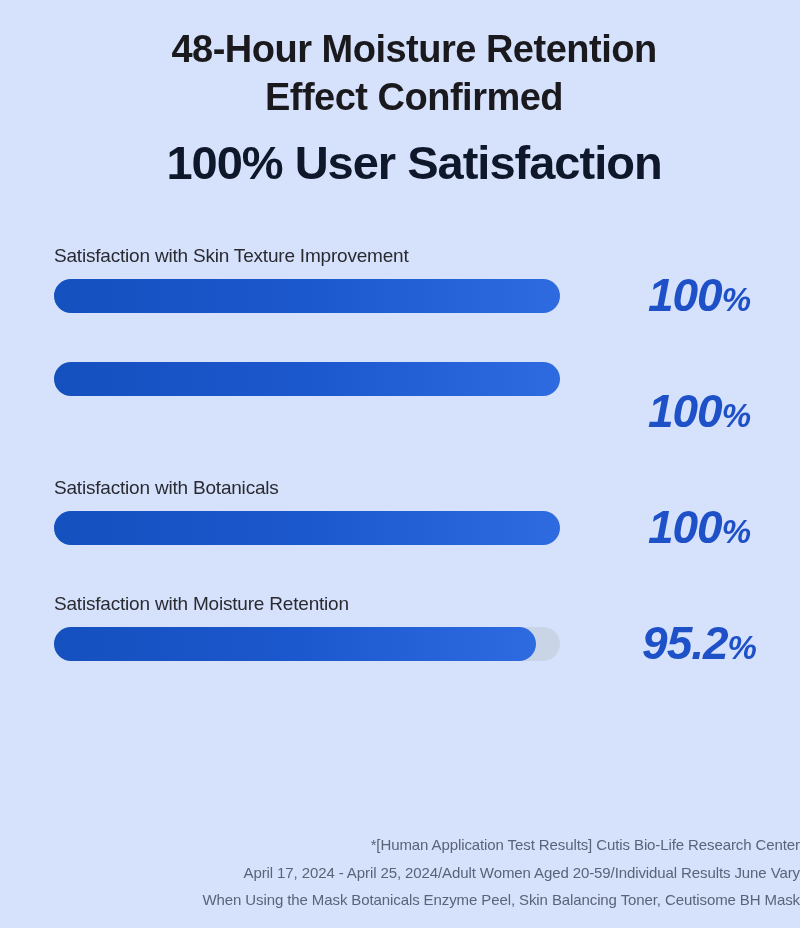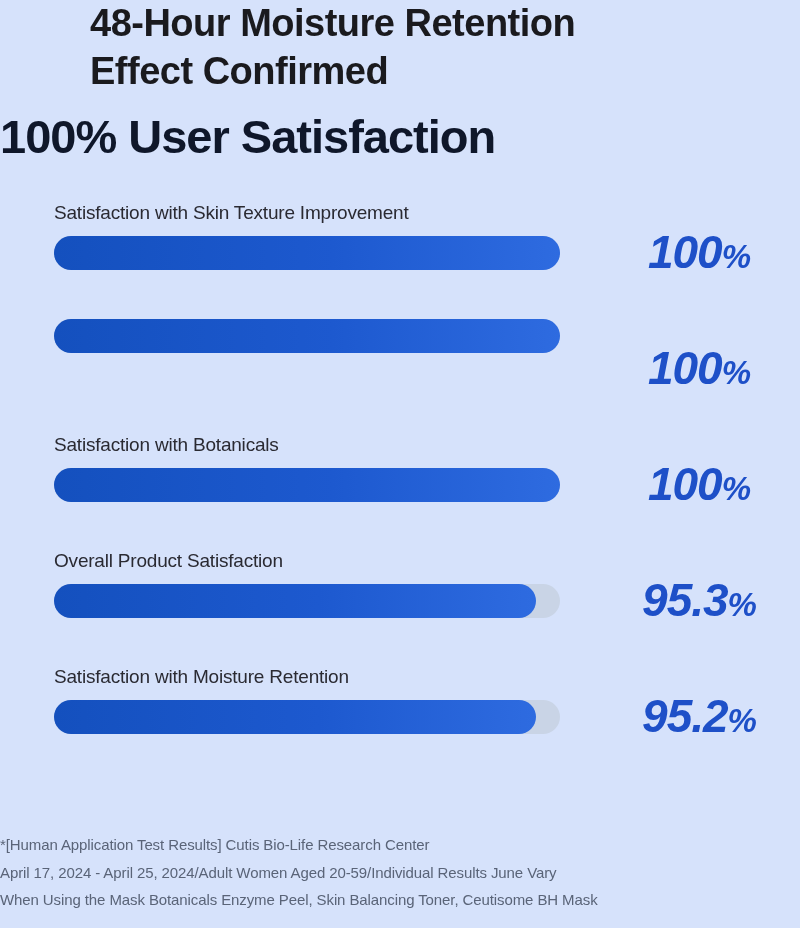--- a/index.html
+++ b/index.html
@@ -10,21 +10,23 @@
     width: 800px;
     height: 928px;
     background: #d6e2fb;
     font-family: "Liberation Sans", sans-serif;
     overflow: hidden;
     position: relative;
   }
 
   
   .header {
-    text-align: left;
+    padding-top: 26px;
+    text-align: center;
+    margin-left: 28px;
   }
   .title {
     font-size: 38px;
     font-weight: bold;
     color: #1a1a1e;
     line-height: 1.25;
     letter-spacing: -0.5px;
     margin: 0 auto;
     max-width: 620px;
   }
@@ -35,21 +37,21 @@
     margin-top: 16px;
     font-size: 47px;
     font-weight: bold;
     color: #0f172a;
     letter-spacing: -1px;
     line-height: 1.1;
   }
 
   
   .bars {
-    margin-top: 40px;
+    margin-top: 57px;
     padding: 0 40px 0 54px;
   }
   .bar-row {
     position: relative;
     height: 116px;
   }
   .bar-row.last {
     height: 112px;
   }
   .bar-label {
@@ -92,21 +94,21 @@
   .bar-value .pct {
     font-size: 33px;
   }
 
   
   .footer {
     position: absolute;
     left: 0;
     right: 0;
     bottom: 14px;
-    text-align: left;
+    text-align: right;
     color: #5a6478;
     font-size: 15px;
     line-height: 1.85;
     letter-spacing: -0.1px;
   }
   .footer-line {
     display: block;
   }
 </style>
 </head>
@@ -138,27 +140,20 @@
   </div>
 
   <div class="bar-row">
     <div class="bar-label">Satisfaction with Botanicals</div>
     <div class="bar-track">
       <div class="bar-fill" style="width: 100%;"></div>
     </div>
     <div class="bar-value"><span>100</span><span class="pct">%</span></div>
   </div>
 
-  <div class="bar-row">
-    <div class="bar-label">Overall Product Satisfaction</div>
-    <div class="bar-track">
-      <div class="bar-fill" style="width: 95.3%;"></div>
-    </div>
-    <div class="bar-value"><span>95.3</span><span class="pct">%</span></div>
-  </div>
 
   <div class="bar-row last">
     <div class="bar-label">Satisfaction with Moisture Retention</div>
     <div class="bar-track">
       <div class="bar-fill" style="width: 95.2%;"></div>
     </div>
     <div class="bar-value"><span>95.2</span><span class="pct">%</span></div>
   </div>
 
 </div>

